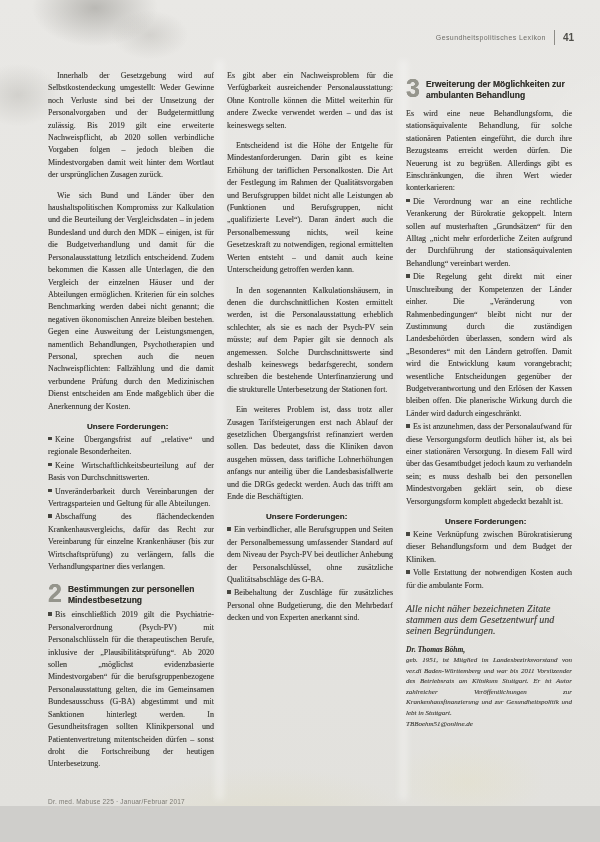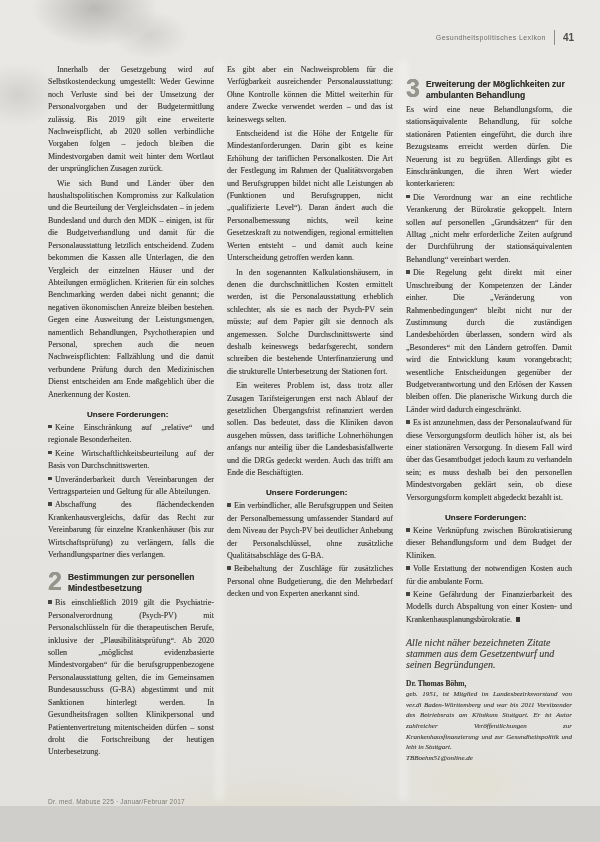--- a/index.html
+++ b/index.html
@@ -21,39 +21,39 @@
 
   .header { position:absolute; top:30px; right:26px; display:flex; align-items:center; gap:8px; }
   .header-label { font-family:"Liberation Sans", sans-serif; font-size:7px; letter-spacing:0.4px; color:#6d6c67; }
   .header-divider { width:1px; height:15px; background:#8d8c87; }
   .header-page { font-family:"Liberation Sans", sans-serif; font-size:10px; font-weight:bold; color:#4f4e49; }
 
   .columns { position:absolute; left:48px; top:62px; width:524px; display:flex; gap:13px; }
   .col { width:166px; text-shadow:0 0 0.6px rgba(95,93,88,0.75); }
 
   p { margin:0; }
-  .body { font-size:8px; line-height:12.4px; text-align:justify; text-indent:9px; margin-top:2px; }
+  .body { font-size:8px; line-height:12.4px; text-align:justify; text-indent:9px; margin-top:8px; }
   .noindent { text-indent:0; }
   .bullet { font-size:8px; line-height:12.4px; text-align:justify; margin-top:1px; }
   .sq { display:inline-block; width:3.5px; height:3.5px; background:#46453f; margin-right:3.5px; vertical-align:1.5px; }
   .endsq { display:inline-block; width:4.5px; height:4.5px; background:#3b3a35; margin-left:4px; vertical-align:0; }
 
   .forderungen { font-family:"Liberation Sans", sans-serif; font-weight:bold; font-size:8px;
     color:#34332e; margin:9px 0 3px;padding-left:39px; }
 
   .section-head { display:flex; gap:6px; align-items:flex-start; margin:10px 0 4px; }
   .section-head.first { margin-top:0; }
   .section-num { font-family:"Liberation Sans", sans-serif; font-size:25px; font-weight:bold;
     color:#95958c; line-height:21px; }
   .section-title { font-family:"Liberation Sans", sans-serif; font-weight:bold; font-size:8.5px;
     line-height:10.5px; color:#34332e; padding-top:1px; }
 
   .col3pad { padding-top:16px; }
   .note { font-style:italic; font-size:10px; line-height:11px; margin-top:11px; color:#4c4b46; }
-  .author-name { font-weight:bold; font-size:7.5px; margin-top:9px; color:#3e3d38; }
+  .author-name { font-style:italic; font-weight:bold; font-size:7.5px; margin-top:9px; color:#3e3d38; }
   .bio { font-style:italic; font-size:7px; line-height:10.6px; text-align:justify; color:#4c4b46; margin-top:1px; }
   .contact { font-style:italic; font-size:7px; line-height:10.6px; color:#4c4b46; }
 
   .footer { position:absolute; left:48px; top:798px; font-family:"Liberation Sans", sans-serif;
     font-size:6.5px; color:#7b7972; letter-spacing:0.2px; }
 </style>
 </head>
 <body>
 
 <div class="page">
@@ -66,21 +66,21 @@
     <span class="header-divider"></span>
     <span class="header-page">41</span>
   </div>
 
   <div class="columns">
 
     <div class="col">
       <p class="body">Innerhalb der Gesetzgebung wird auf Selbstkostendeckung umgestellt: Weder Gewinne noch Verluste sind bei der Umsetzung der Personalvorgaben und der Budgetermittlung zulässig. Bis 2019 gilt eine erweiterte Nachweispflicht, ab 2020 sollen verbindliche Vorgaben folgen – jedoch bleiben die Mindestvorgaben damit weit hinter dem Wortlaut der ursprünglichen Zusagen zurück.</p>
       <p class="body">Wie sich Bund und Länder über den haushaltspolitischen Kompromiss zur Kalkulation und die Beurteilung der Vergleichsdaten – in jedem Bundesland und durch den MDK – einigen, ist für die Budgetverhandlung und damit für die Personalausstattung letztlich entscheidend. Zudem bekommen die Kassen alle Unterlagen, die den Vergleich der einzelnen Häuser und der Abteilungen ermöglichen. Kriterien für ein solches Benchmarking werden dabei nicht genannt; die negativen ökonomischen Anreize bleiben bestehen. Gegen eine Ausweitung der Leistungsmengen, namentlich Behandlungen, Psychotherapien und Personal, sprechen auch die neuen Nachweispflichten: Fallzählung und die damit verbundene Prüfung durch den Medizinischen Dienst entscheiden am Ende maßgeblich über die Anerkennung der Kosten.</p>
       <p class="forderungen">Unsere Forderungen:</p>
-      <p class="bullet"><span class="sq"></span><span>Keine Einschränkung auf „relative“ und regionale Besonderheiten.</span></p>
+      <p class="bullet"><span class="sq"></span><span>Keine Übergangsfrist auf „relative“ und regionale Besonderheiten.</span></p>
       <p class="bullet"><span class="sq"></span><span>Keine Wirtschaftlichkeitsbeurteilung auf der Basis von Durchschnittswerten.</span></p>
       <p class="bullet"><span class="sq"></span><span>Unveränderbarkeit durch Vereinbarungen der Vertragsparteien und Geltung für alle Abteilungen.</span></p>
       <p class="bullet"><span class="sq"></span><span>Abschaffung des flächendeckenden Krankenhausvergleichs, dafür das Recht zur Vereinbarung für einzelne Krankenhäuser (bis zur Wirtschaftsprüfung) zu verlängern, falls die Verhandlungspartner dies verlangen.</span></p>
       <div class="section-head">
         <span class="section-num">2</span>
         <span class="section-title">Bestimmungen zur personellen Mindestbesetzung</span>
       </div>
       <p class="bullet"><span class="sq"></span><span>Bis einschließlich 2019 gilt die Psychiatrie-Personalverordnung (Psych-PV) mit Personalschlüsseln für die therapeutischen Berufe, inklusive der „Plausibilitätsprüfung“. Ab 2020 sollen „möglichst evidenzbasierte Mindestvorgaben“ für die berufsgruppenbezogene Personalausstattung gelten, die im Gemeinsamen Bundesausschuss (G-BA) abgestimmt und mit Sanktionen hinterlegt werden. In Gesundheitsfragen sollten Klinikpersonal und Patientenvertretung mitentscheiden dürfen – sonst droht die Fortschreibung der heutigen Unterbesetzung.</span></p>
     </div>
 
@@ -93,27 +93,26 @@
       <p class="bullet"><span class="sq"></span><span>Ein verbindlicher, alle Berufsgruppen und Seiten der Personalbemessung umfassender Standard auf dem Niveau der Psych-PV bei deutlicher Anhebung der Personalschlüssel, ohne zusätzliche Qualitätsabschläge des G-BA.</span></p>
       <p class="bullet"><span class="sq"></span><span>Beibehaltung der Zuschläge für zusätzliches Personal ohne Budgetierung, die den Mehrbedarf decken und von Experten anerkannt sind.</span></p>
     </div>
 
     <div class="col col3pad">
       <div class="section-head first">
         <span class="section-num">3</span>
         <span class="section-title">Erweiterung der Möglichkeiten zur ambulanten Behandlung</span>
       </div>
       <p class="body noindent">Es wird eine neue Behandlungsform, die stationsäquivalente Behandlung, für solche stationären Patienten eingeführt, die durch ihre Bezugsteams erreicht werden dürfen. Die Neuerung ist zu begrüßen. Allerdings gibt es Einschränkungen, die ihren Wert wieder konterkarieren:</p>
-      <p class="bullet"><span class="sq"></span><span>Die Verordnung war an eine rechtliche Verankerung der Bürokratie gekoppelt. Intern sollen auf personellen „Grundsätzen“ für den Alltag „nicht mehr erforderliche Zeiten aufgrund der Durchführung der stationsäquivalenten Behandlung“ vereinbart werden.</span></p>
+      <p class="bullet"><span class="sq"></span><span>Die Verordnung war an eine rechtliche Verankerung der Bürokratie gekoppelt. Intern sollen auf musterhaften „Grundsätzen“ für den Alltag „nicht mehr erforderliche Zeiten aufgrund der Durchführung der stationsäquivalenten Behandlung“ vereinbart werden.</span></p>
       <p class="bullet"><span class="sq"></span><span>Die Regelung geht direkt mit einer Umschreibung der Kompetenzen der Länder einher. Die „Veränderung von Rahmenbedingungen“ bleibt nicht nur der Zustimmung durch die zuständigen Landesbehörden überlassen, sondern wird als „Besonderes“ mit den Ländern getroffen. Damit wird die Entwicklung kaum vorangebracht; wesentliche Entscheidungen gegenüber der Budgetverantwortung und den Erlösen der Kassen bleiben offen. Die planerische Wirkung durch die Länder wird dadurch eingeschränkt.</span></p>
       <p class="bullet"><span class="sq"></span><span>Es ist anzunehmen, dass der Personalaufwand für diese Versorgungsform deutlich höher ist, als bei einer stationären Versorgung. In diesem Fall wird über das Gesamtbudget jedoch kaum zu verhandeln sein; es muss deshalb bei den personellen Mindestvorgaben geklärt sein, ob diese Versorgungsform komplett abgedeckt bezahlt ist.</span></p>
       <p class="forderungen">Unsere Forderungen:</p>
       <p class="bullet"><span class="sq"></span><span>Keine Verknüpfung zwischen Bürokratisierung dieser Behandlungsform und dem Budget der Kliniken.</span></p>
       <p class="bullet"><span class="sq"></span><span>Volle Erstattung der notwendigen Kosten auch für die ambulante Form.</span></p>
-      <p class="bullet"><span class="sq"></span><span>Keine Gefährdung der Finanzierbarkeit des Modells durch Abspaltung von einer Kosten- und Krankenhausplanungsbürokratie.</span><span class="endsq"></span></p>
       <p class="note">Alle nicht näher bezeichneten Zitate stammen aus dem Gesetzentwurf und seinen Begründungen.</p>
       <p class="author-name">Dr. Thomas Böhm,</p>
       <p class="bio">geb. 1951, ist Mitglied im Landesbezirksvorstand von ver.di Baden-Württemberg und war bis 2011 Vorsitzender des Betriebsrats am Klinikum Stuttgart. Er ist Autor zahlreicher Veröffentlichungen zur Krankenhausfinanzierung und zur Gesundheitspolitik und lebt in Stuttgart.</p>
       <p class="contact">TBBoehm51@online.de</p>
     </div>
 
   </div>
 
   <div class="footer">Dr. med. Mabuse 225 · Januar/Februar 2017</div>
 

